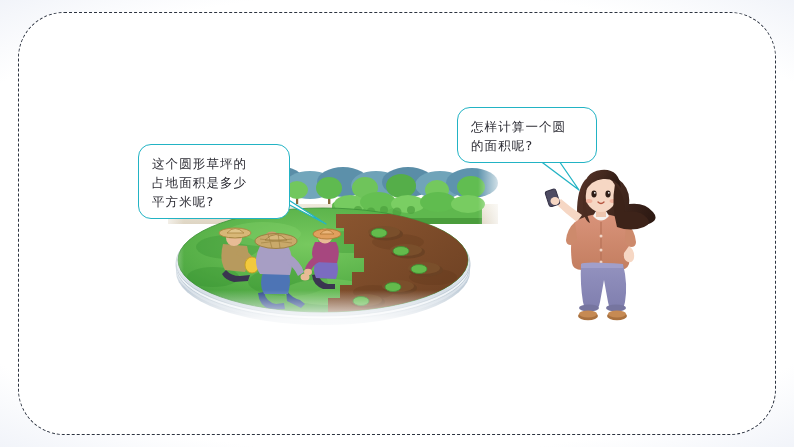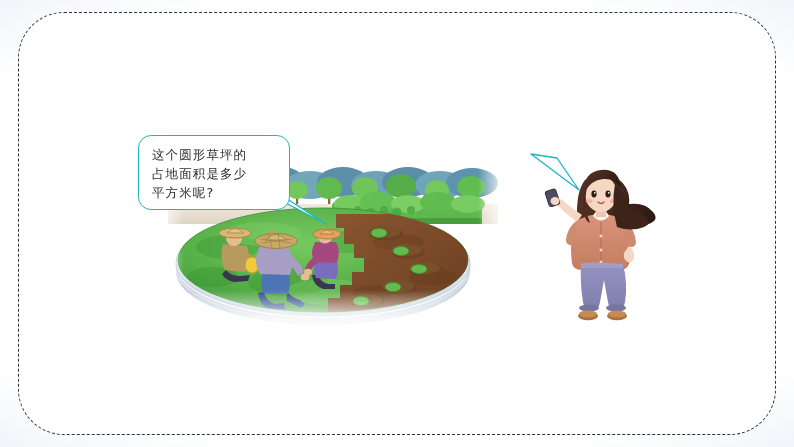--- a/index.html
+++ b/index.html
@@ -74,21 +74,21 @@
     font-family: "DejaVu Sans", "Liberation Sans", sans-serif;
     font-size: 12.5px;
     line-height: 19px;
     letter-spacing: 1.1px;
     color: #2b2b33;
     white-space: pre-line;
   }
 
   #bubble-left {
     left: 138px;
-    top: 135px;
+    top: 144px;
     width: 152px;
     height: 75px;
   }
   #bubble-right {
     left: 457px;
     top: 107px;
     width: 140px;
     height: 56px;
   }
 
@@ -432,14 +432,18 @@
   <svg class="tail" id="tail-right" viewBox="0 0 56 42" xmlns="http://www.w3.org/2000/svg">
     <path d="M 2 2 L 50 38 L 28 6 Z" fill="#ffffff" stroke="#22b3c4" stroke-width="1.3" stroke-linejoin="round"></path>
   </svg>
 
   <div class="bubble" id="bubble-left">
     <div class="bubble-text">这个圆形草坪的
 占地面积是多少
 平方米呢?</div>
   </div>
 
+  <div class="bubble" id="bubble-right">
+    <div class="bubble-text">怎样计算一个圆
+的面积呢?</div>
+  </div>
 
 </div>
 
 </body></html>

